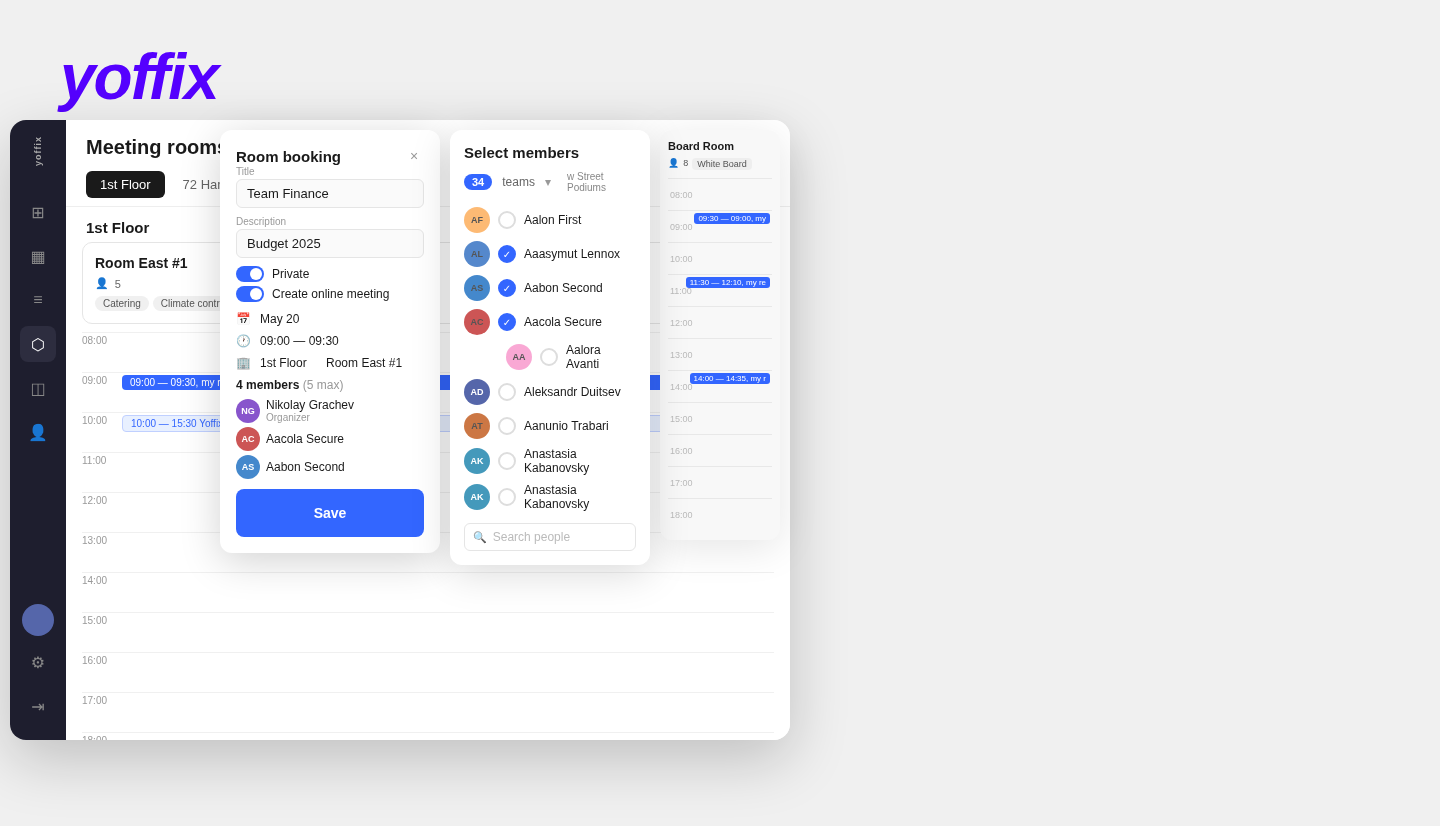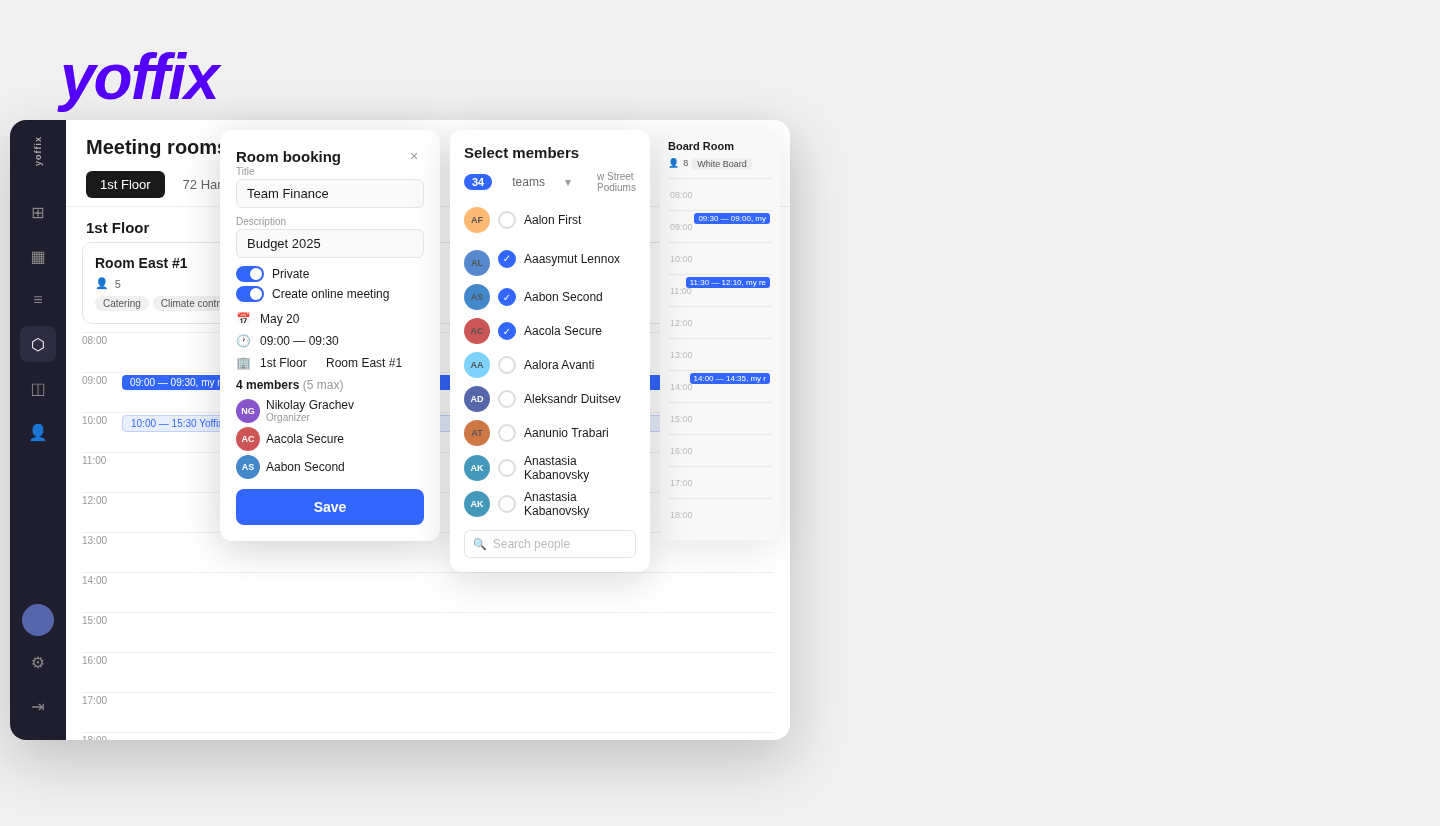--- a/index.html
+++ b/index.html
@@ -376,21 +376,21 @@
       color: #1a1a1a;
     }
 
     .member-role {
       font-size: 10px;
       color: #999;
     }
 
     .save-btn {
       width: 100%;
-      padding: 10px;
+      padding: 16px;
       background: #3366ff;
       color: white;
       border: none;
       border-radius: 8px;
       font-size: 14px;
       font-weight: 600;
       cursor: pointer;
     }
 
     
@@ -409,21 +409,21 @@
     .panel-title {
       font-size: 15px;
       font-weight: 700;
       color: #1a1a1a;
       margin-bottom: 10px;
     }
 
     .teams-filter {
       display: flex;
       align-items: center;
-      gap: 20px;
+      gap: 10px;
       margin-bottom: 10px;
     }
 
     .teams-badge {
       background: #3366ff;
       color: white;
       border-radius: 12px;
       padding: 2px 8px;
       font-size: 11px;
       font-weight: 600;
@@ -744,36 +744,36 @@
     <span style="color:#999;font-size:12px;">▾</span>
     <span style="font-size:10px;color:#888;margin-left:6px;">w Street Podiums</span>
   </div>
 
   <div class="member-list-item">
     <div class="list-avatar" style="background:#fdba74;">AF</div>
     <div class="check-circle"></div>
     <span class="list-name">Aalon First</span>
   </div>
   <div class="member-list-item">
-    <div class="list-avatar" style="background:#5588cc;margin-top:9px;">AL</div>
+    <div class="list-avatar" style="background:#5588cc;">AL</div>
     <div class="check-circle checked">✓</div>
     <span class="list-name">Aaasymut Lennox</span>
   </div>
   <div class="member-list-item">
     <div class="list-avatar" style="background:#4488cc;">AS</div>
     <div class="check-circle checked">✓</div>
     <span class="list-name">Aabon Second</span>
   </div>
   <div class="member-list-item">
     <div class="list-avatar" style="background:#cc5555;">AC</div>
     <div class="check-circle checked">✓</div>
     <span class="list-name">Aacola Secure</span>
   </div>
   <div class="member-list-item">
-    <div class="list-avatar" style="background:#7dd3fc;">AA</div>
+    <div class="list-avatar" style="background:#f9a8d4;margin-left:42px;">AA</div>
     <div class="check-circle"></div>
     <span class="list-name">Aalora Avanti</span>
   </div>
   <div class="member-list-item">
     <div class="list-avatar" style="background:#5566aa;color:white;font-size:9px;">AD</div>
     <div class="check-circle"></div>
     <span class="list-name">Aleksandr Duitsev</span>
   </div>
   <div class="member-list-item">
     <div class="list-avatar" style="background:#cc7744;">AT</div>

